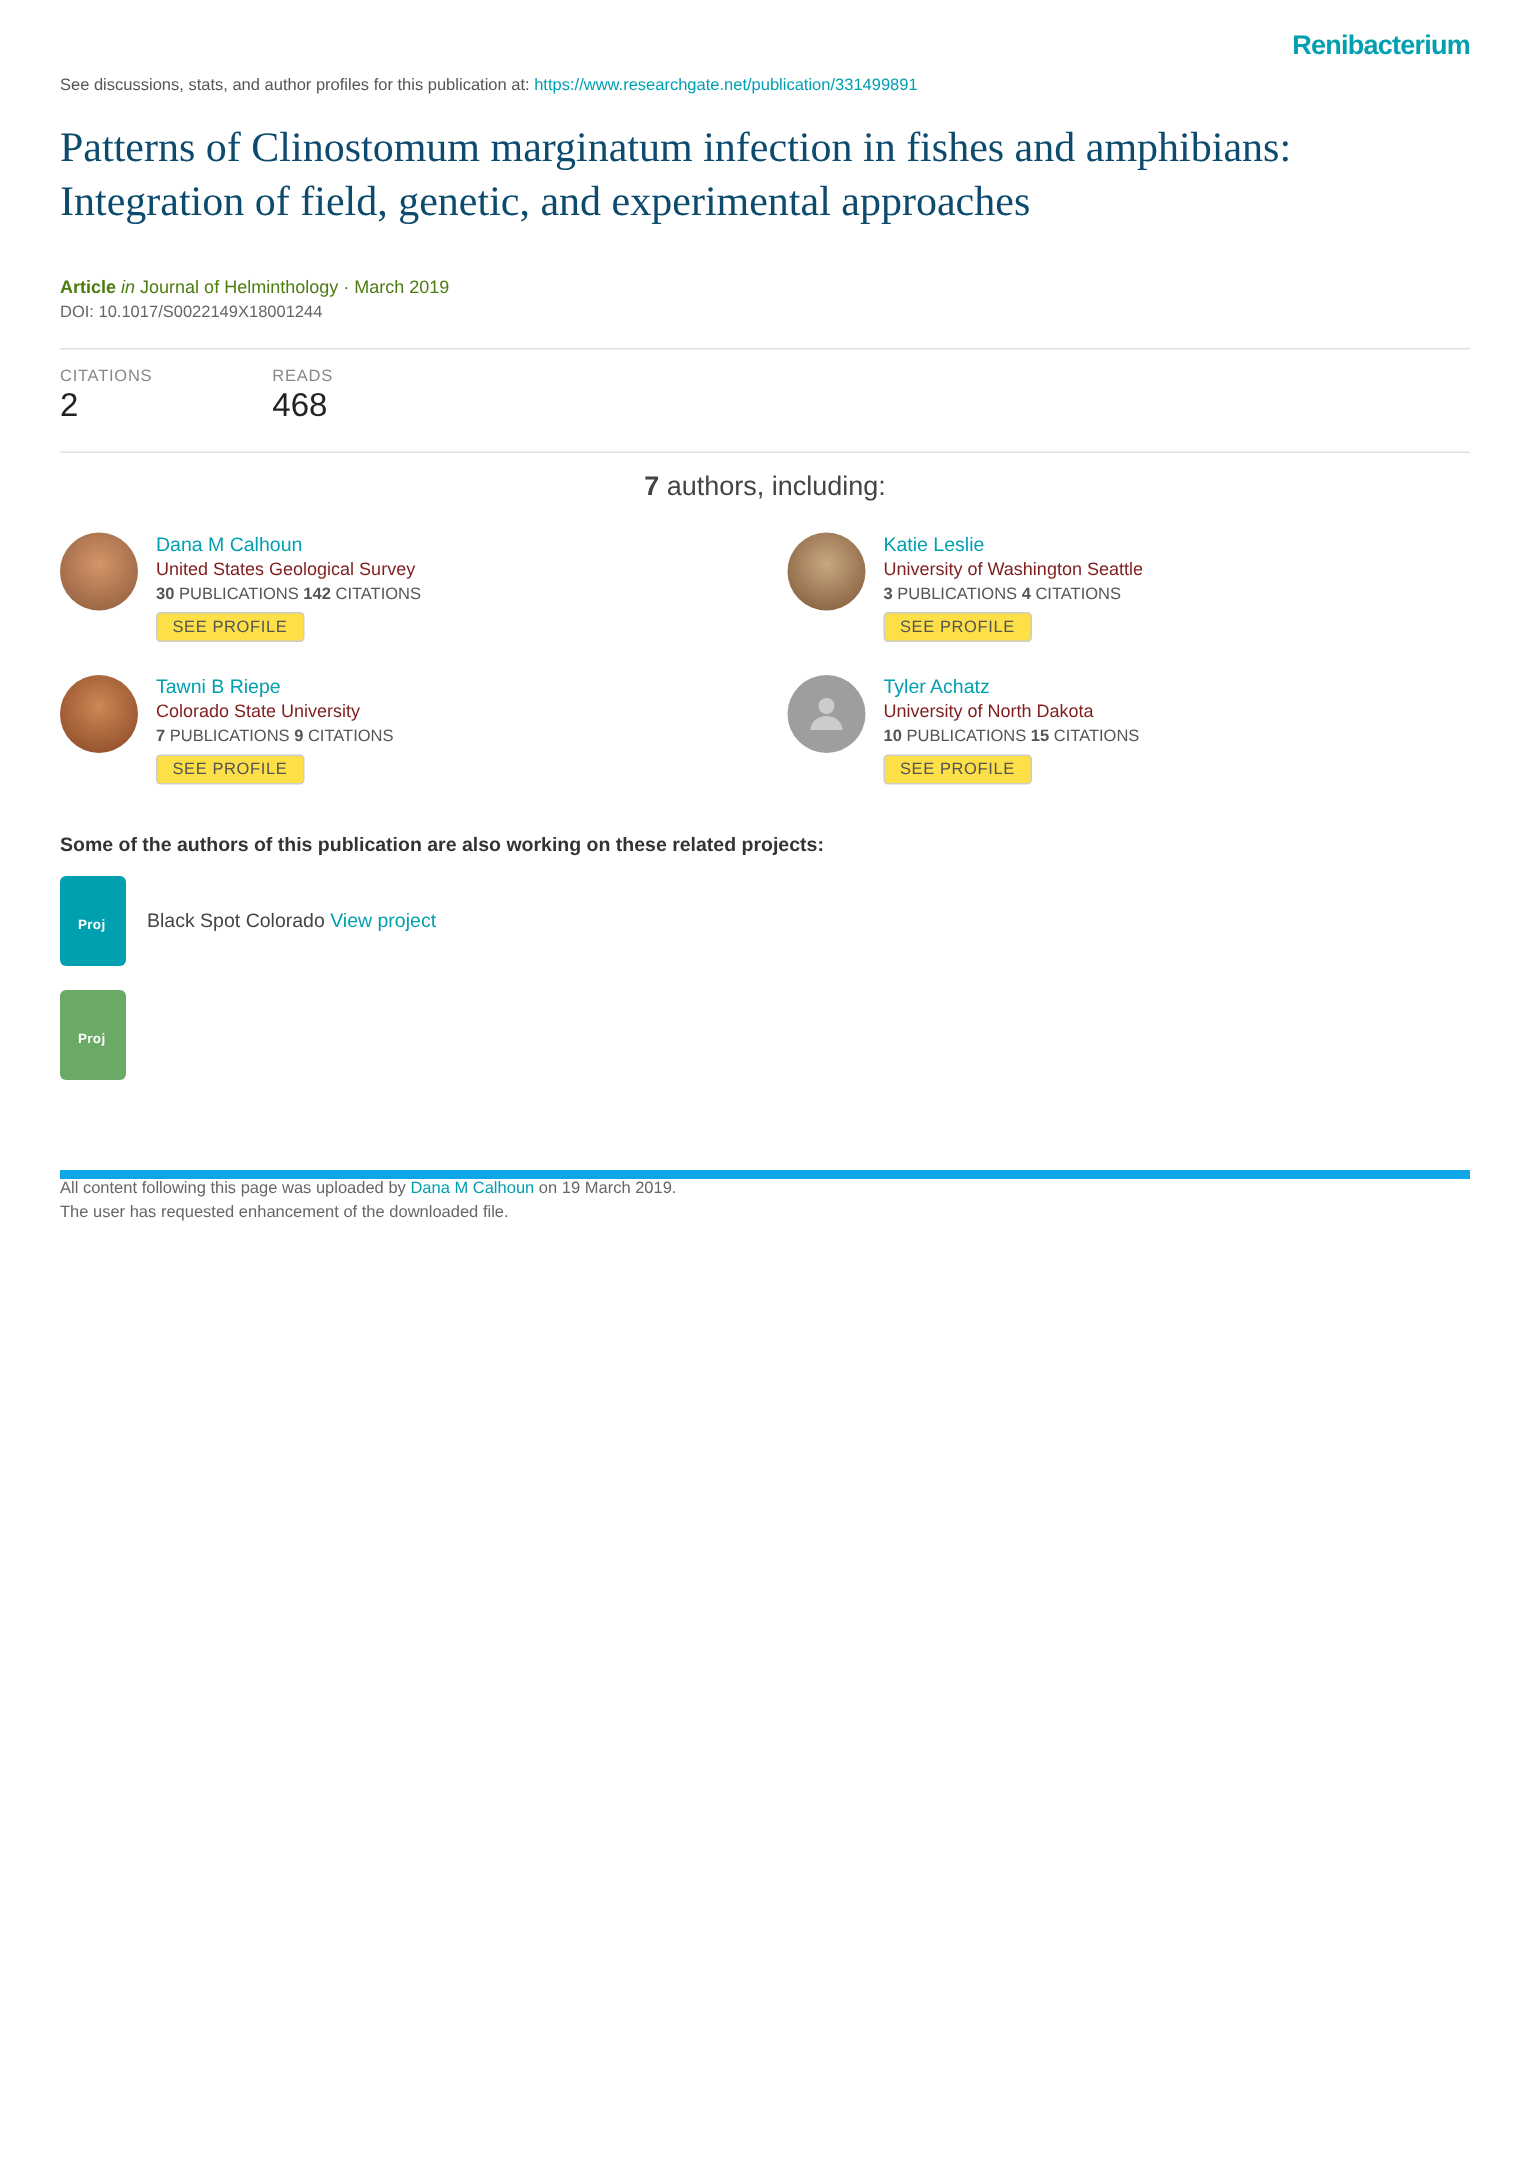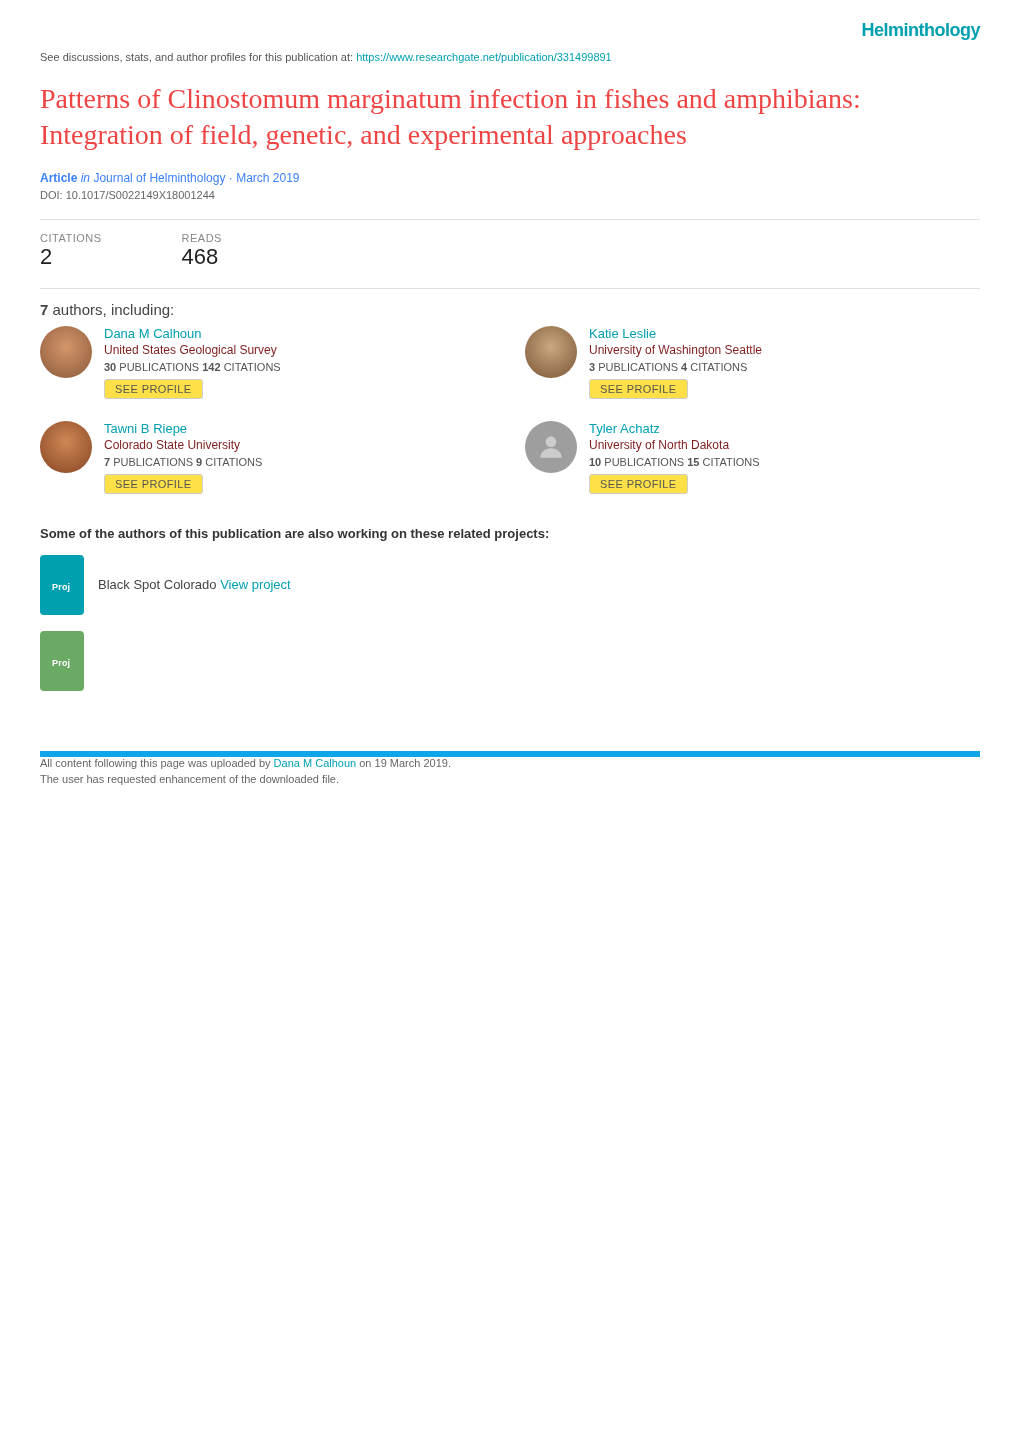--- a/index.html
+++ b/index.html
@@ -30,28 +30,28 @@
       color: #555;
       margin-bottom: 18px;
     }
     .see-discussions-link a {
       color: #00a0b0;
       text-decoration: none;
     }
     .paper-title {
       font-size: 28px;
       font-weight: 400;
-      color: #ef4444;
+      color: #0c4a6e;
       line-height: 1.3;
-      margin-bottom: 17px;
+      margin-bottom: 30px;
       font-family: Georgia, serif;
     }
     .article-meta {
       font-size: 12px;
-      color: #3b82f6;
+      color: #4d7c0f;
       margin-bottom: 4px;
     }
     .article-meta span.in-label {
       font-style: italic;
     }
     .doi-line {
       font-size: 11px;
       color: #666;
       margin-bottom: 18px;
     }
@@ -71,23 +71,24 @@
       text-transform: uppercase;
       color: #888;
       letter-spacing: 0.5px;
     }
     .stat-block .stat-value {
       font-size: 22px;
       color: #222;
       font-weight: 400;
     }
     .authors-heading {
-      font-size: 15px;
+      font-size: 18px;
       color: #444;
-      margin-bottom: 8px;
+      margin-bottom: 20px;
+      text-align: center;
     }
     .authors-heading strong {
       font-weight: bold;
     }
     .authors-grid {
       display: grid;
       grid-template-columns: 1fr 1fr;
       gap: 0 30px;
     }
     .author-card {
@@ -224,21 +225,21 @@
       height: 32px;
       fill: #bbb;
     }
   </style>
 </head>
 <body>
 
 <div class="page-wrapper">
 
   <div class="top-bar">
-    <span class="brand-name">Helminthology</span>
+    <span class="brand-name">Renibacterium</span>
   </div>
 
   <div class="see-discussions-link">
     <span>See discussions, stats, and author profiles for this publication at:</span>
     <a href="#">https://www.researchgate.net/publication/331499891</a>
   </div>
 
   <h1 class="paper-title">Patterns of Clinostomum marginatum infection in fishes and amphibians: Integration of field, genetic, and experimental approaches</h1>
 
   <div class="article-meta">

